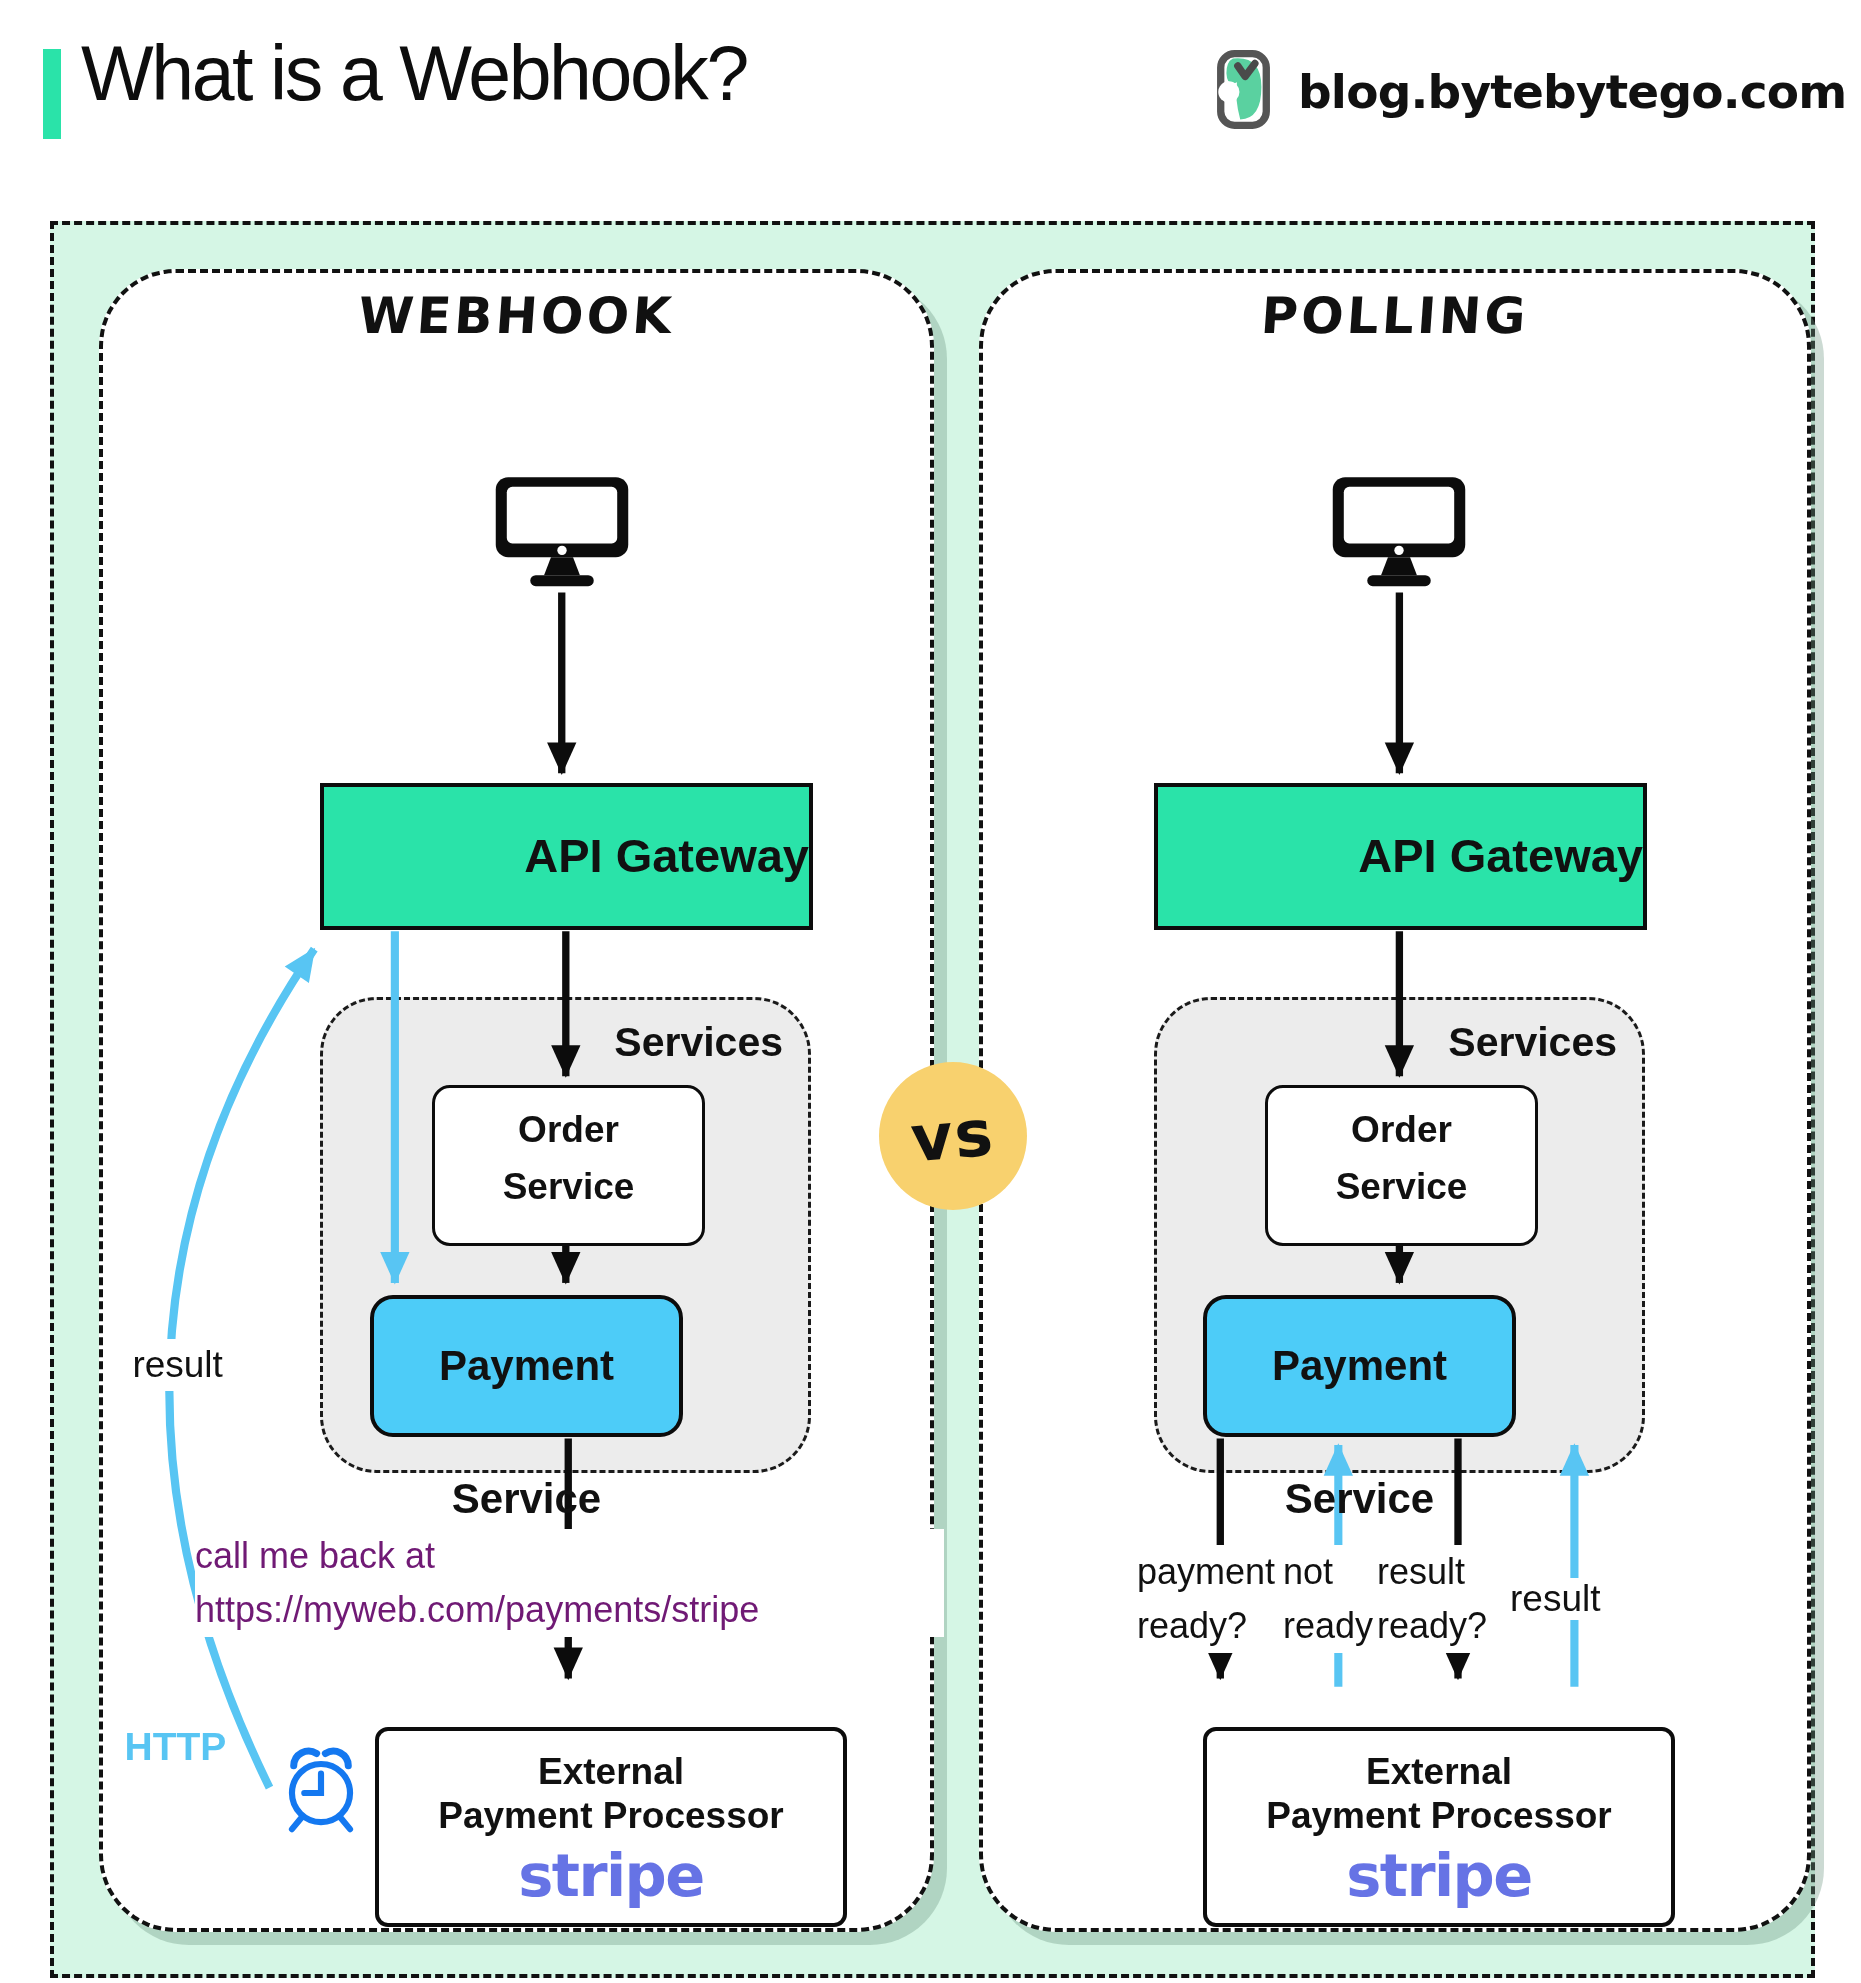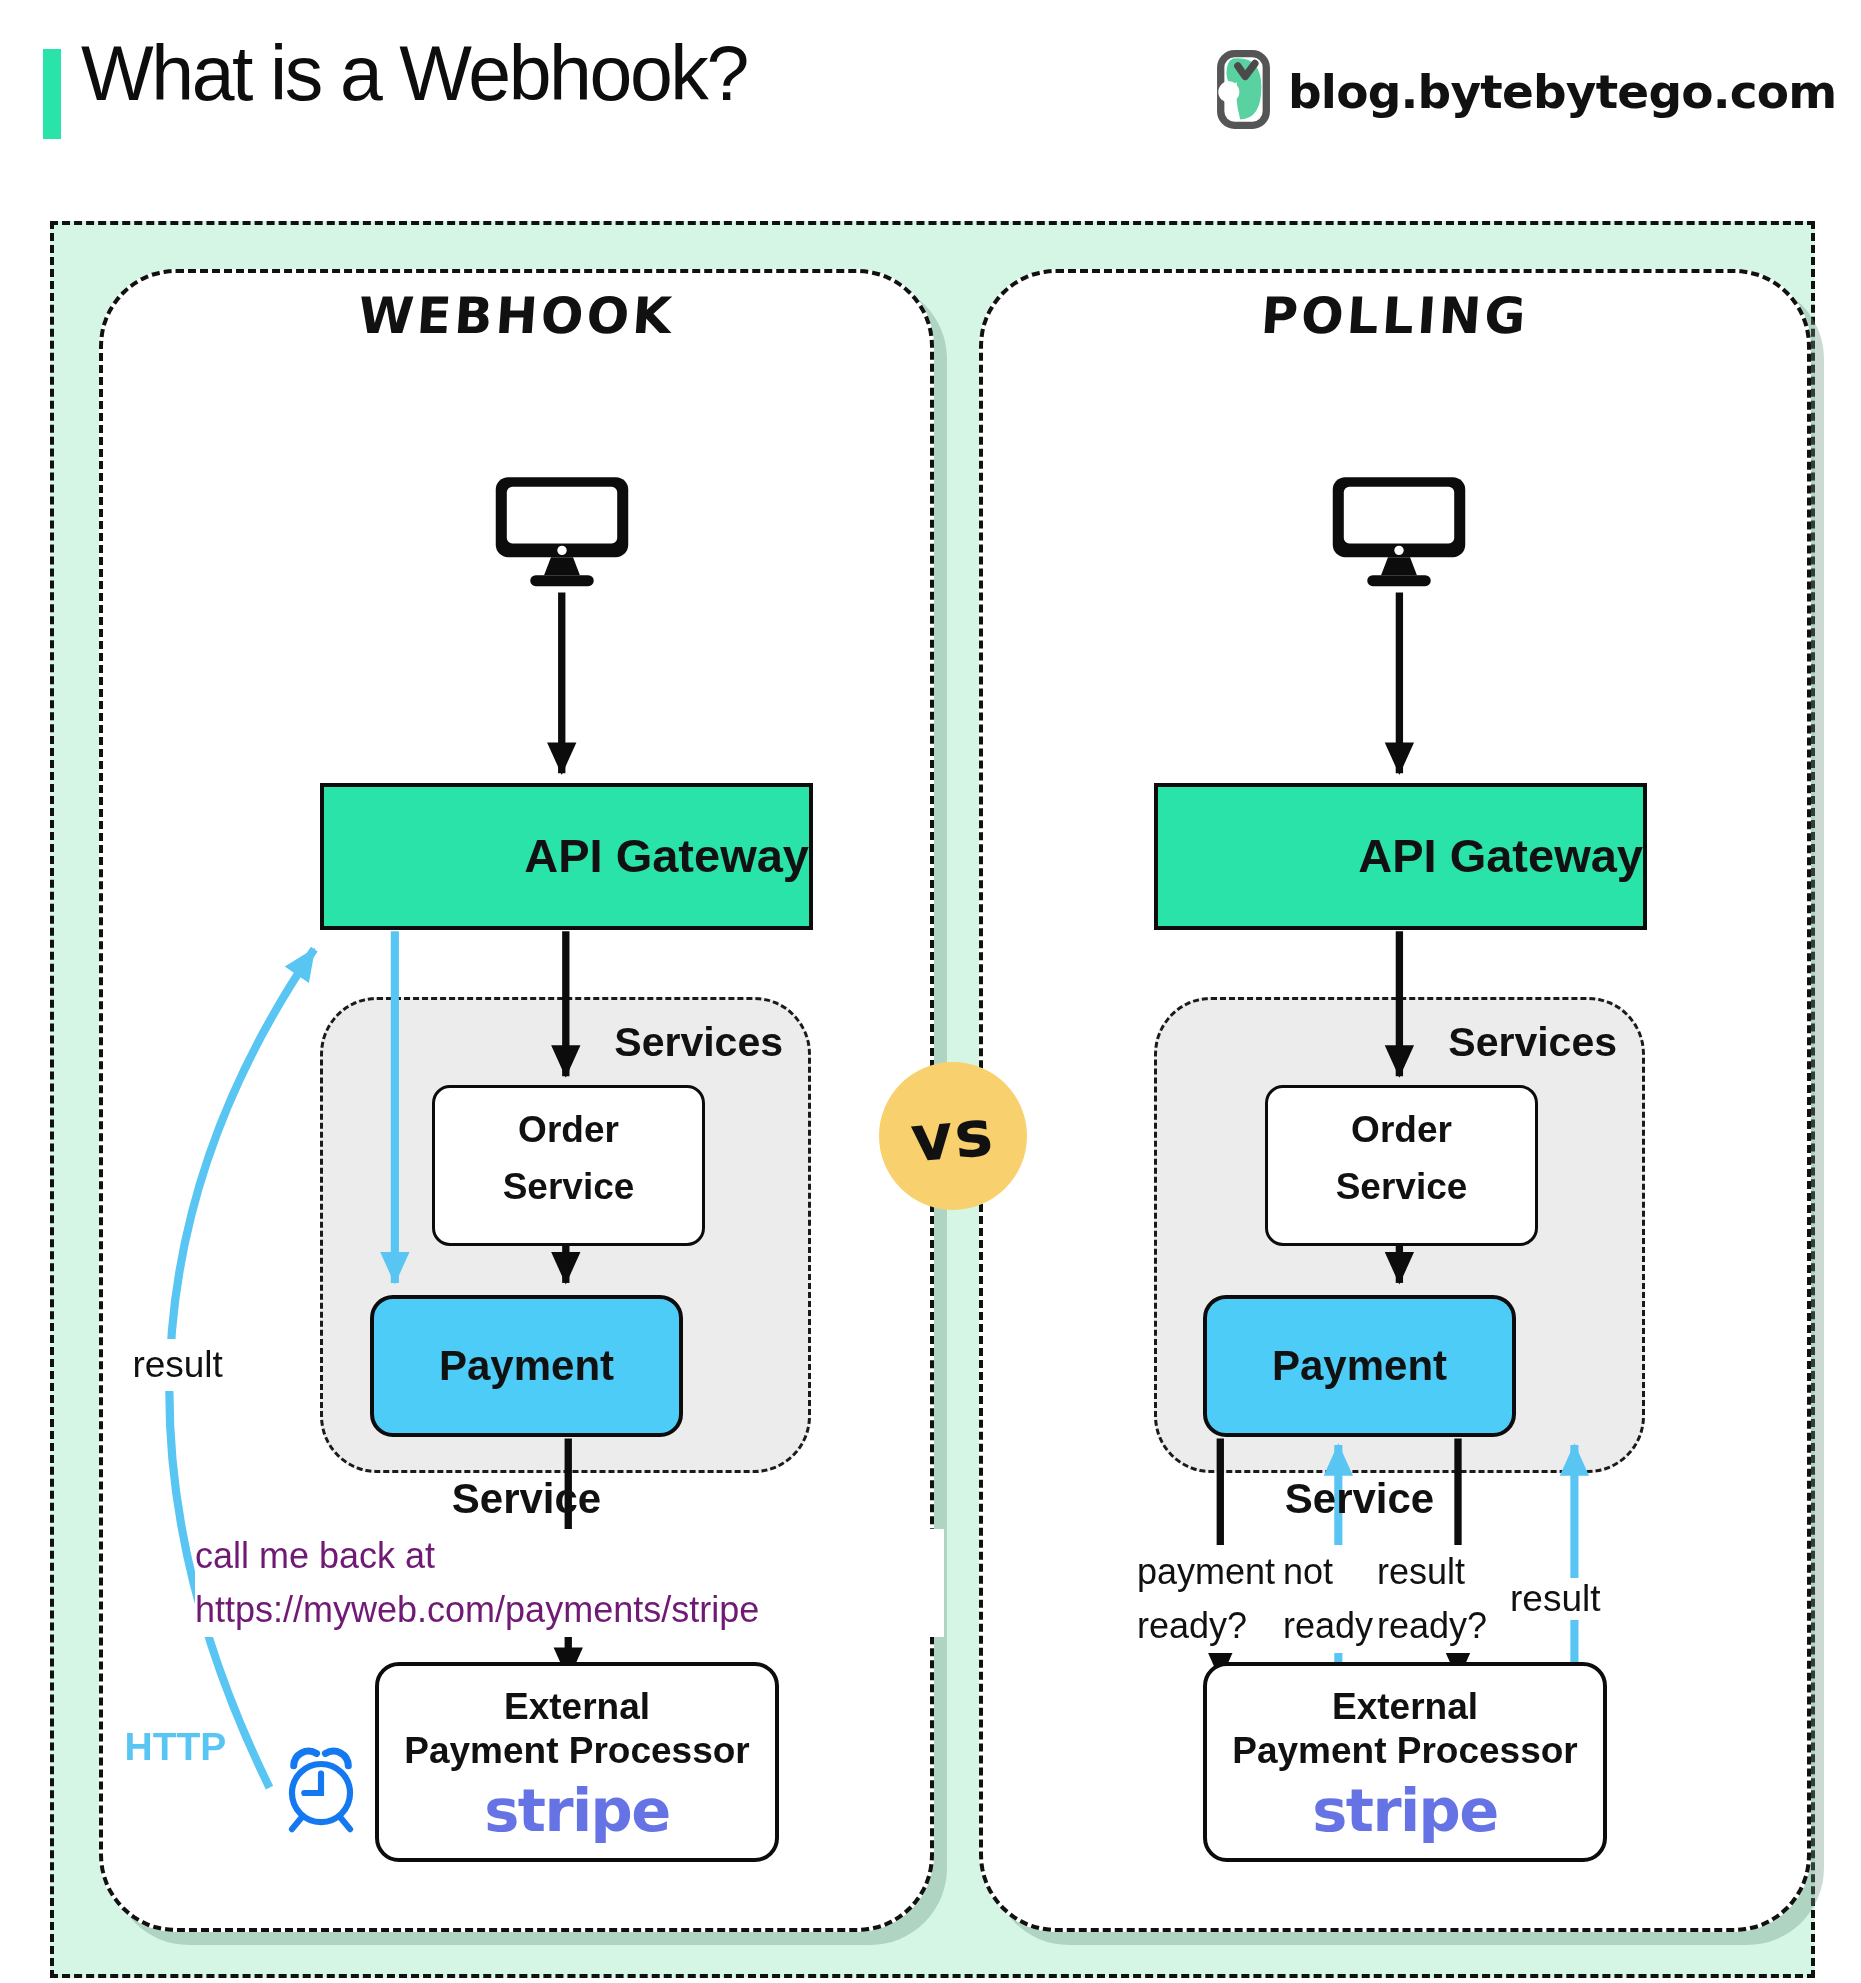--- a/index.html
+++ b/index.html
@@ -10,21 +10,21 @@
   }
   .abs { position:absolute; }
 
   
   #accent-bar { left:43px; top:49px; width:18px; height:90px; background:#2ae3a9; }
   #page-title {
     left:81px; top:29px; font-size:77px; font-weight:normal; letter-spacing:-2.4px;
     color:#0d0d0d;
     text-align:right;
   }
-  #site-badge { left:1215px; top:42px; width:619px; height:98px; display:flex; align-items:center; gap:16px; }
+  #site-badge { left:1215px; top:42px; width:619px; height:98px; display:flex; align-items:center; gap:26px; }
   #site-label { font-family:"DejaVu Sans", sans-serif; font-size:47px; font-weight:bold; letter-spacing:-0.8px; }
 
   
   #diagram {
     left:50px; top:221px; width:1765px; height:1757px;
     background:#d5f6e5; border:4.1px dashed #111;
   }
   .panel {
     position:absolute; background:#ffffff; border:4.1px dashed #111; border-radius:77px;
     box-shadow:13px 13px 0 rgba(110,150,130,0.35);
@@ -58,22 +58,22 @@
     background:#ffffff; border:3.3px solid #0c0c0c; border-radius:18px;
     font-size:37px; font-weight:bold; text-align:center; line-height:1.55;
     white-space:pre-line; padding-top:13px; z-index:4;
   }
   .payment {
     position:absolute; width:313px; height:142px; top:1295px;
     background:#4dccf8; border:4.1px solid #0c0c0c; border-radius:23px;
     font-size:42px; font-weight:bold; text-align:center; line-height:133px; z-index:4;
   }
   .processor {
-    position:absolute; width:404px; height:200px; top:1662px;
-    background:#ffffff; border:4.1px solid #0c0c0c; border-radius:24px;
+    position:absolute; width:472px; height:200px; top:1727px;
+    background:#ffffff; border:4.1px solid #0c0c0c; border-radius:13px;
     display:flex; flex-direction:column; align-items:center; justify-content:center;
     z-index:4; padding-top:3.3px;
   }
   .processor .l1, .processor .l2 { font-size:37px; font-weight:bold; line-height:1.2; }
   .processor .brand {
     font-family:"DejaVu Sans", sans-serif; font-size:59px; font-weight:bold;
     color:#6673e5; letter-spacing:-1.6px; line-height:1.05; margin-top:6.5px;
   }
 
   

